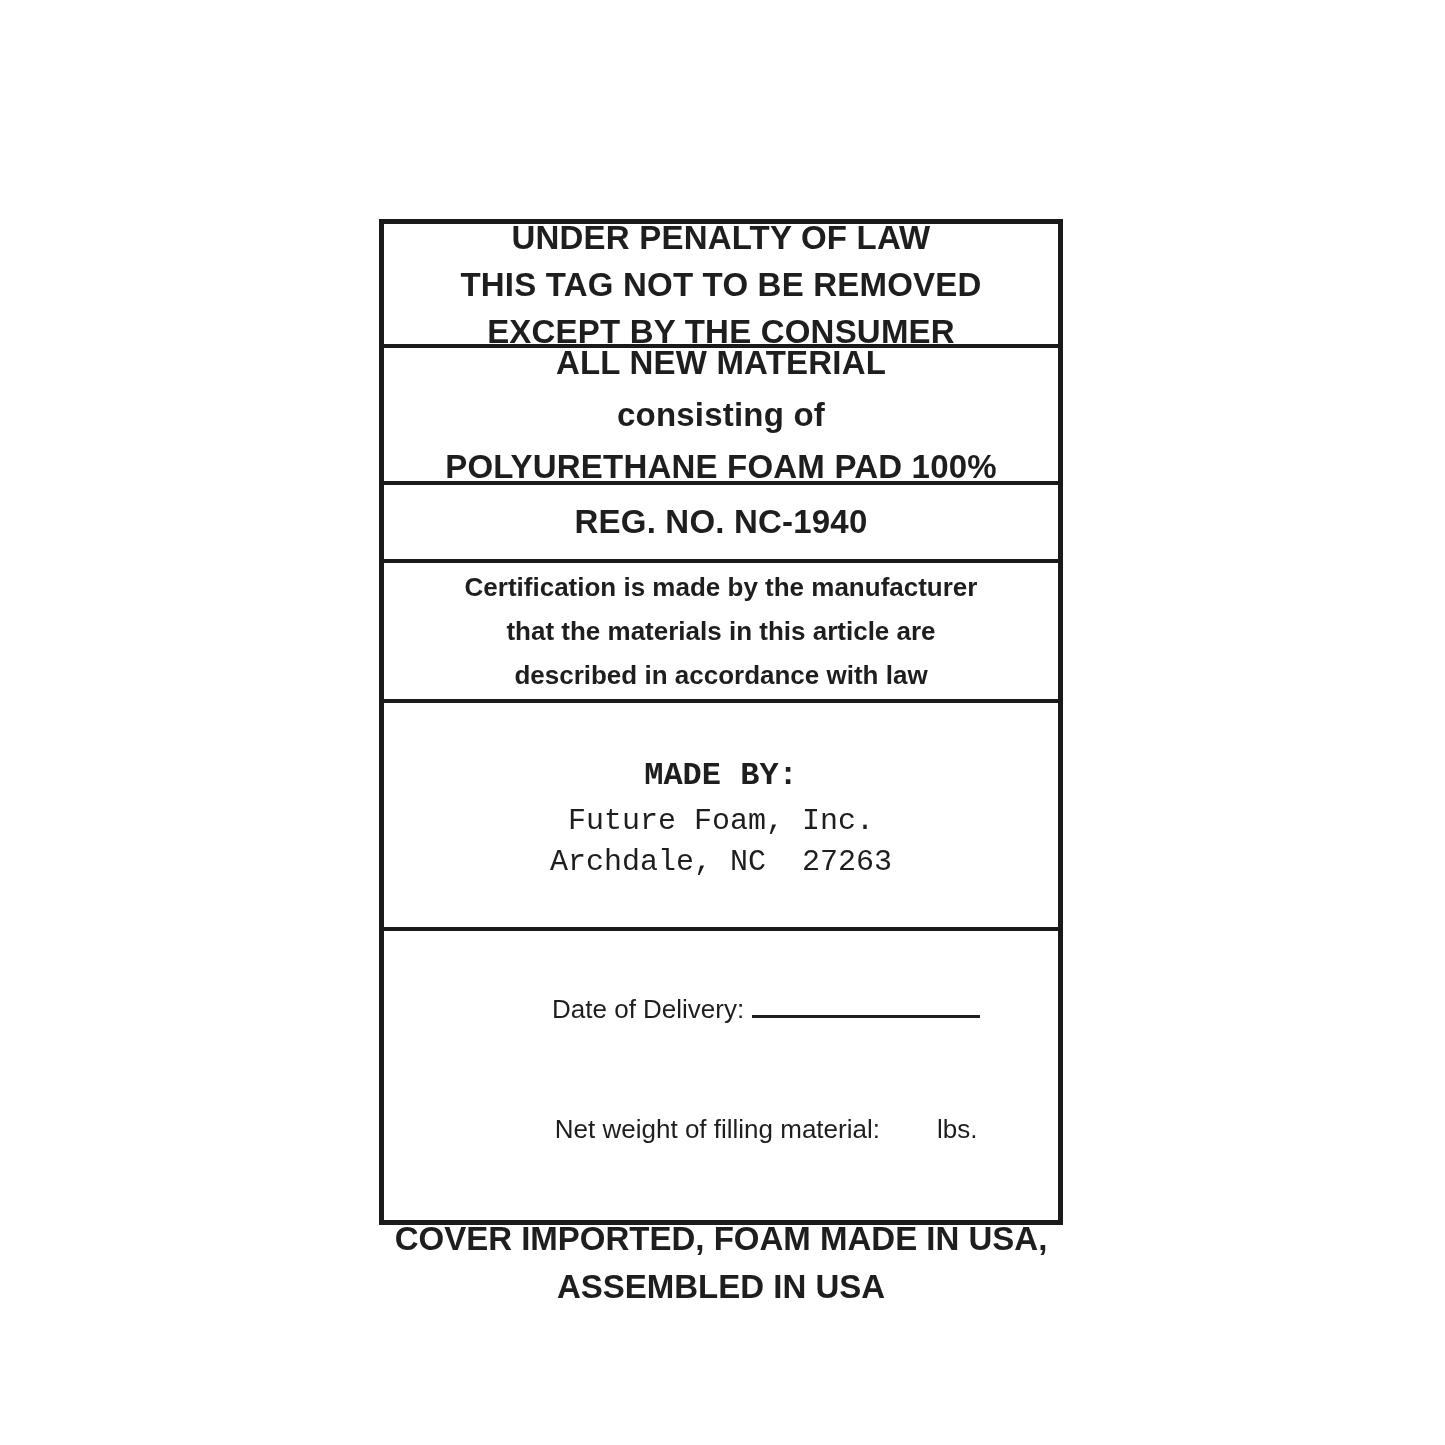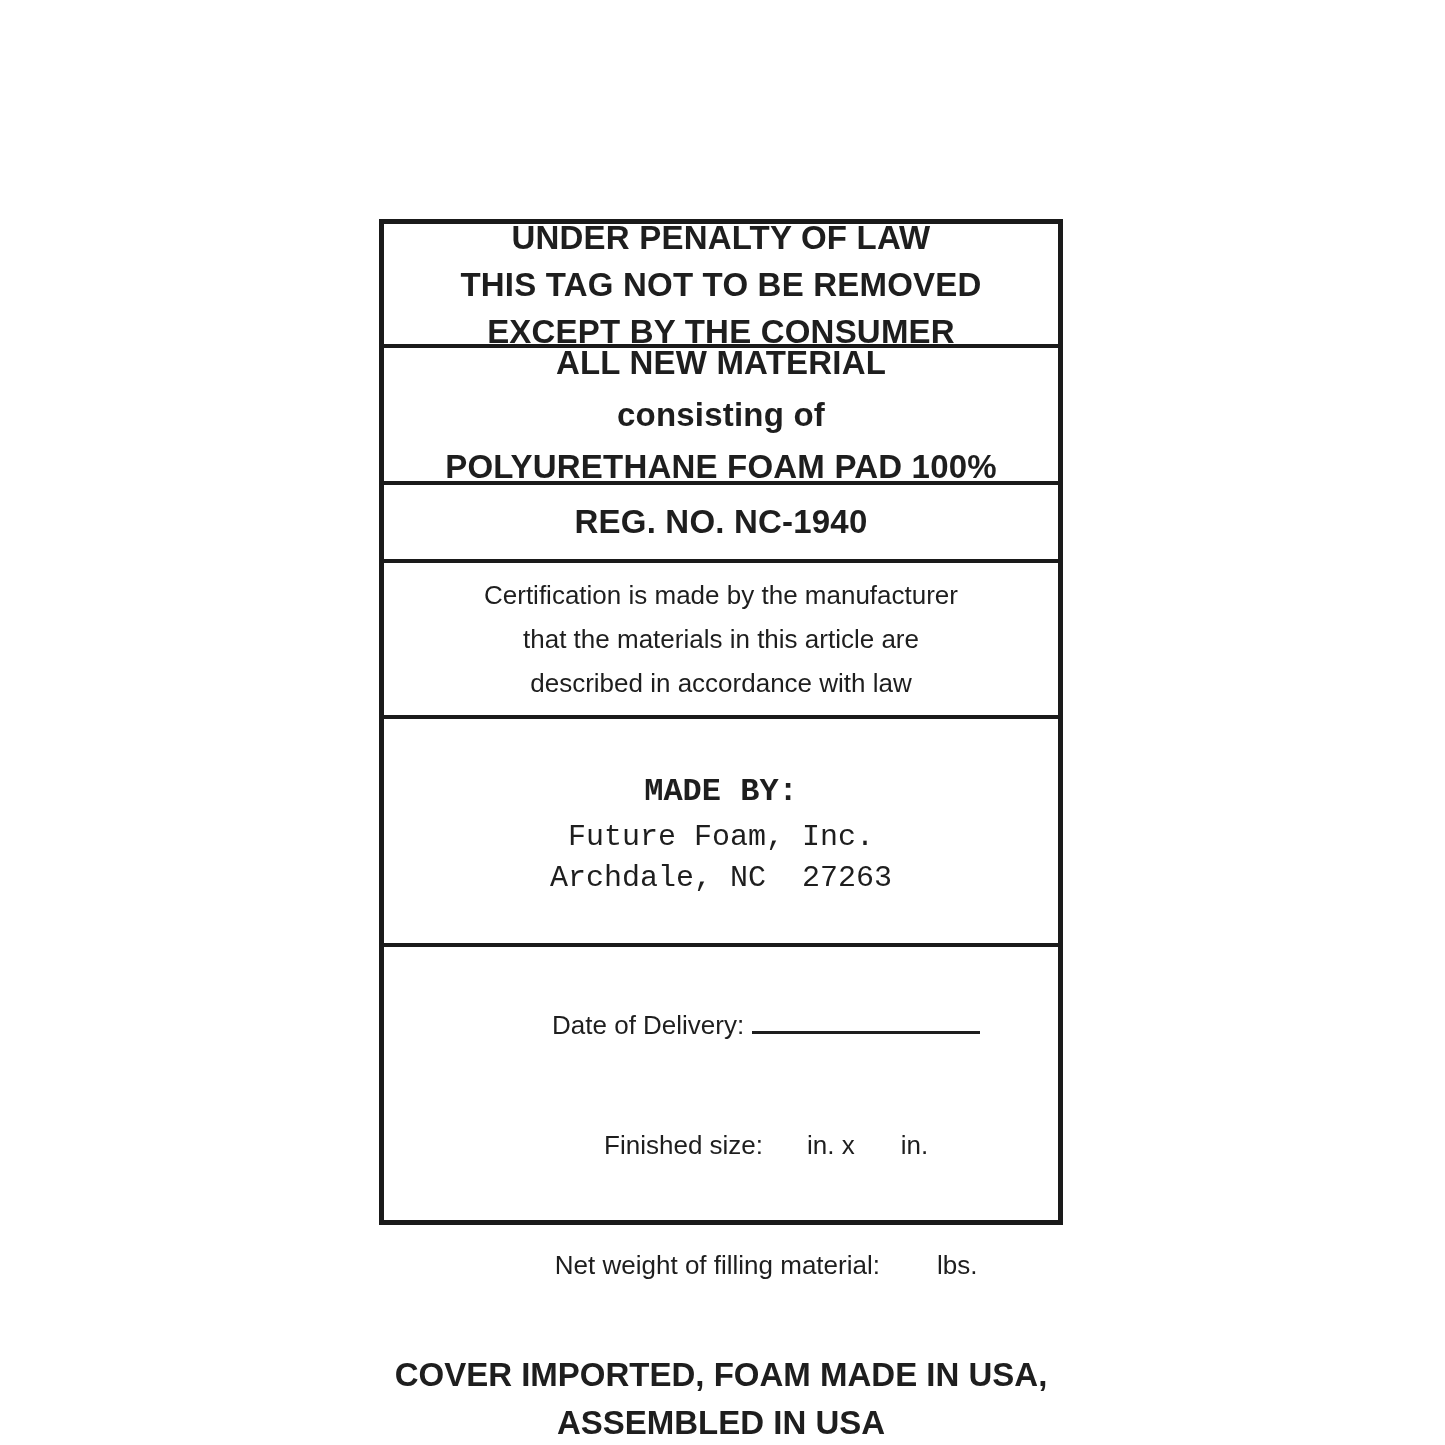--- a/index.html
+++ b/index.html
@@ -37,21 +37,21 @@
     justify-content: center;
     align-items: center;
     text-align: center;
     flex: 0 0 auto;
   }
   .tag section:last-child { border-bottom: none; flex: 1 1 auto; }
 
   .sec-penalty   { height: 124px; }
   .sec-material  { height: 137px; }
   .sec-regno     { height: 78px; }
-  .sec-cert      { height: 156px; }
+  .sec-cert      { height: 140px; font-weight: bold; }
   .sec-madeby    { height: 228px; font-family: Liberation Mono, monospace; }
   .sec-details   { justify-content: flex-start; align-items: stretch; text-align: left; }
 
   .line { white-space: pre; }
 
   .bold-lg {
     font-weight: bold;
     font-size: 33px;
     line-height: 47px;
     letter-spacing: 0.2px;
@@ -136,23 +136,20 @@
       <div class="line madeby-line">Future Foam, Inc.</div>
       <div class="line madeby-line">Archdale, NC  27263</div>
     </section>
 
     <section class="sec-details">
       <div class="details-block">
         <div class="details-row">
           <span>Date of Delivery:</span><span class="blank-line"></span>
         </div>
         <div class="details-row">
-          <span>Finished size:</span><span class="gap-a">in. x</span><span class="gap-b">in.</span>
-        </div>
-        <div class="details-row">
           <span>Net weight of filling material:</span><span class="gap-c">lbs.</span>
         </div>
       </div>
       <div class="origin-block">
         <div class="origin-line">COVER IMPORTED, FOAM MADE IN USA,</div>
         <div class="origin-line">ASSEMBLED IN USA</div>
       </div>
     </section>
 
   </div>

